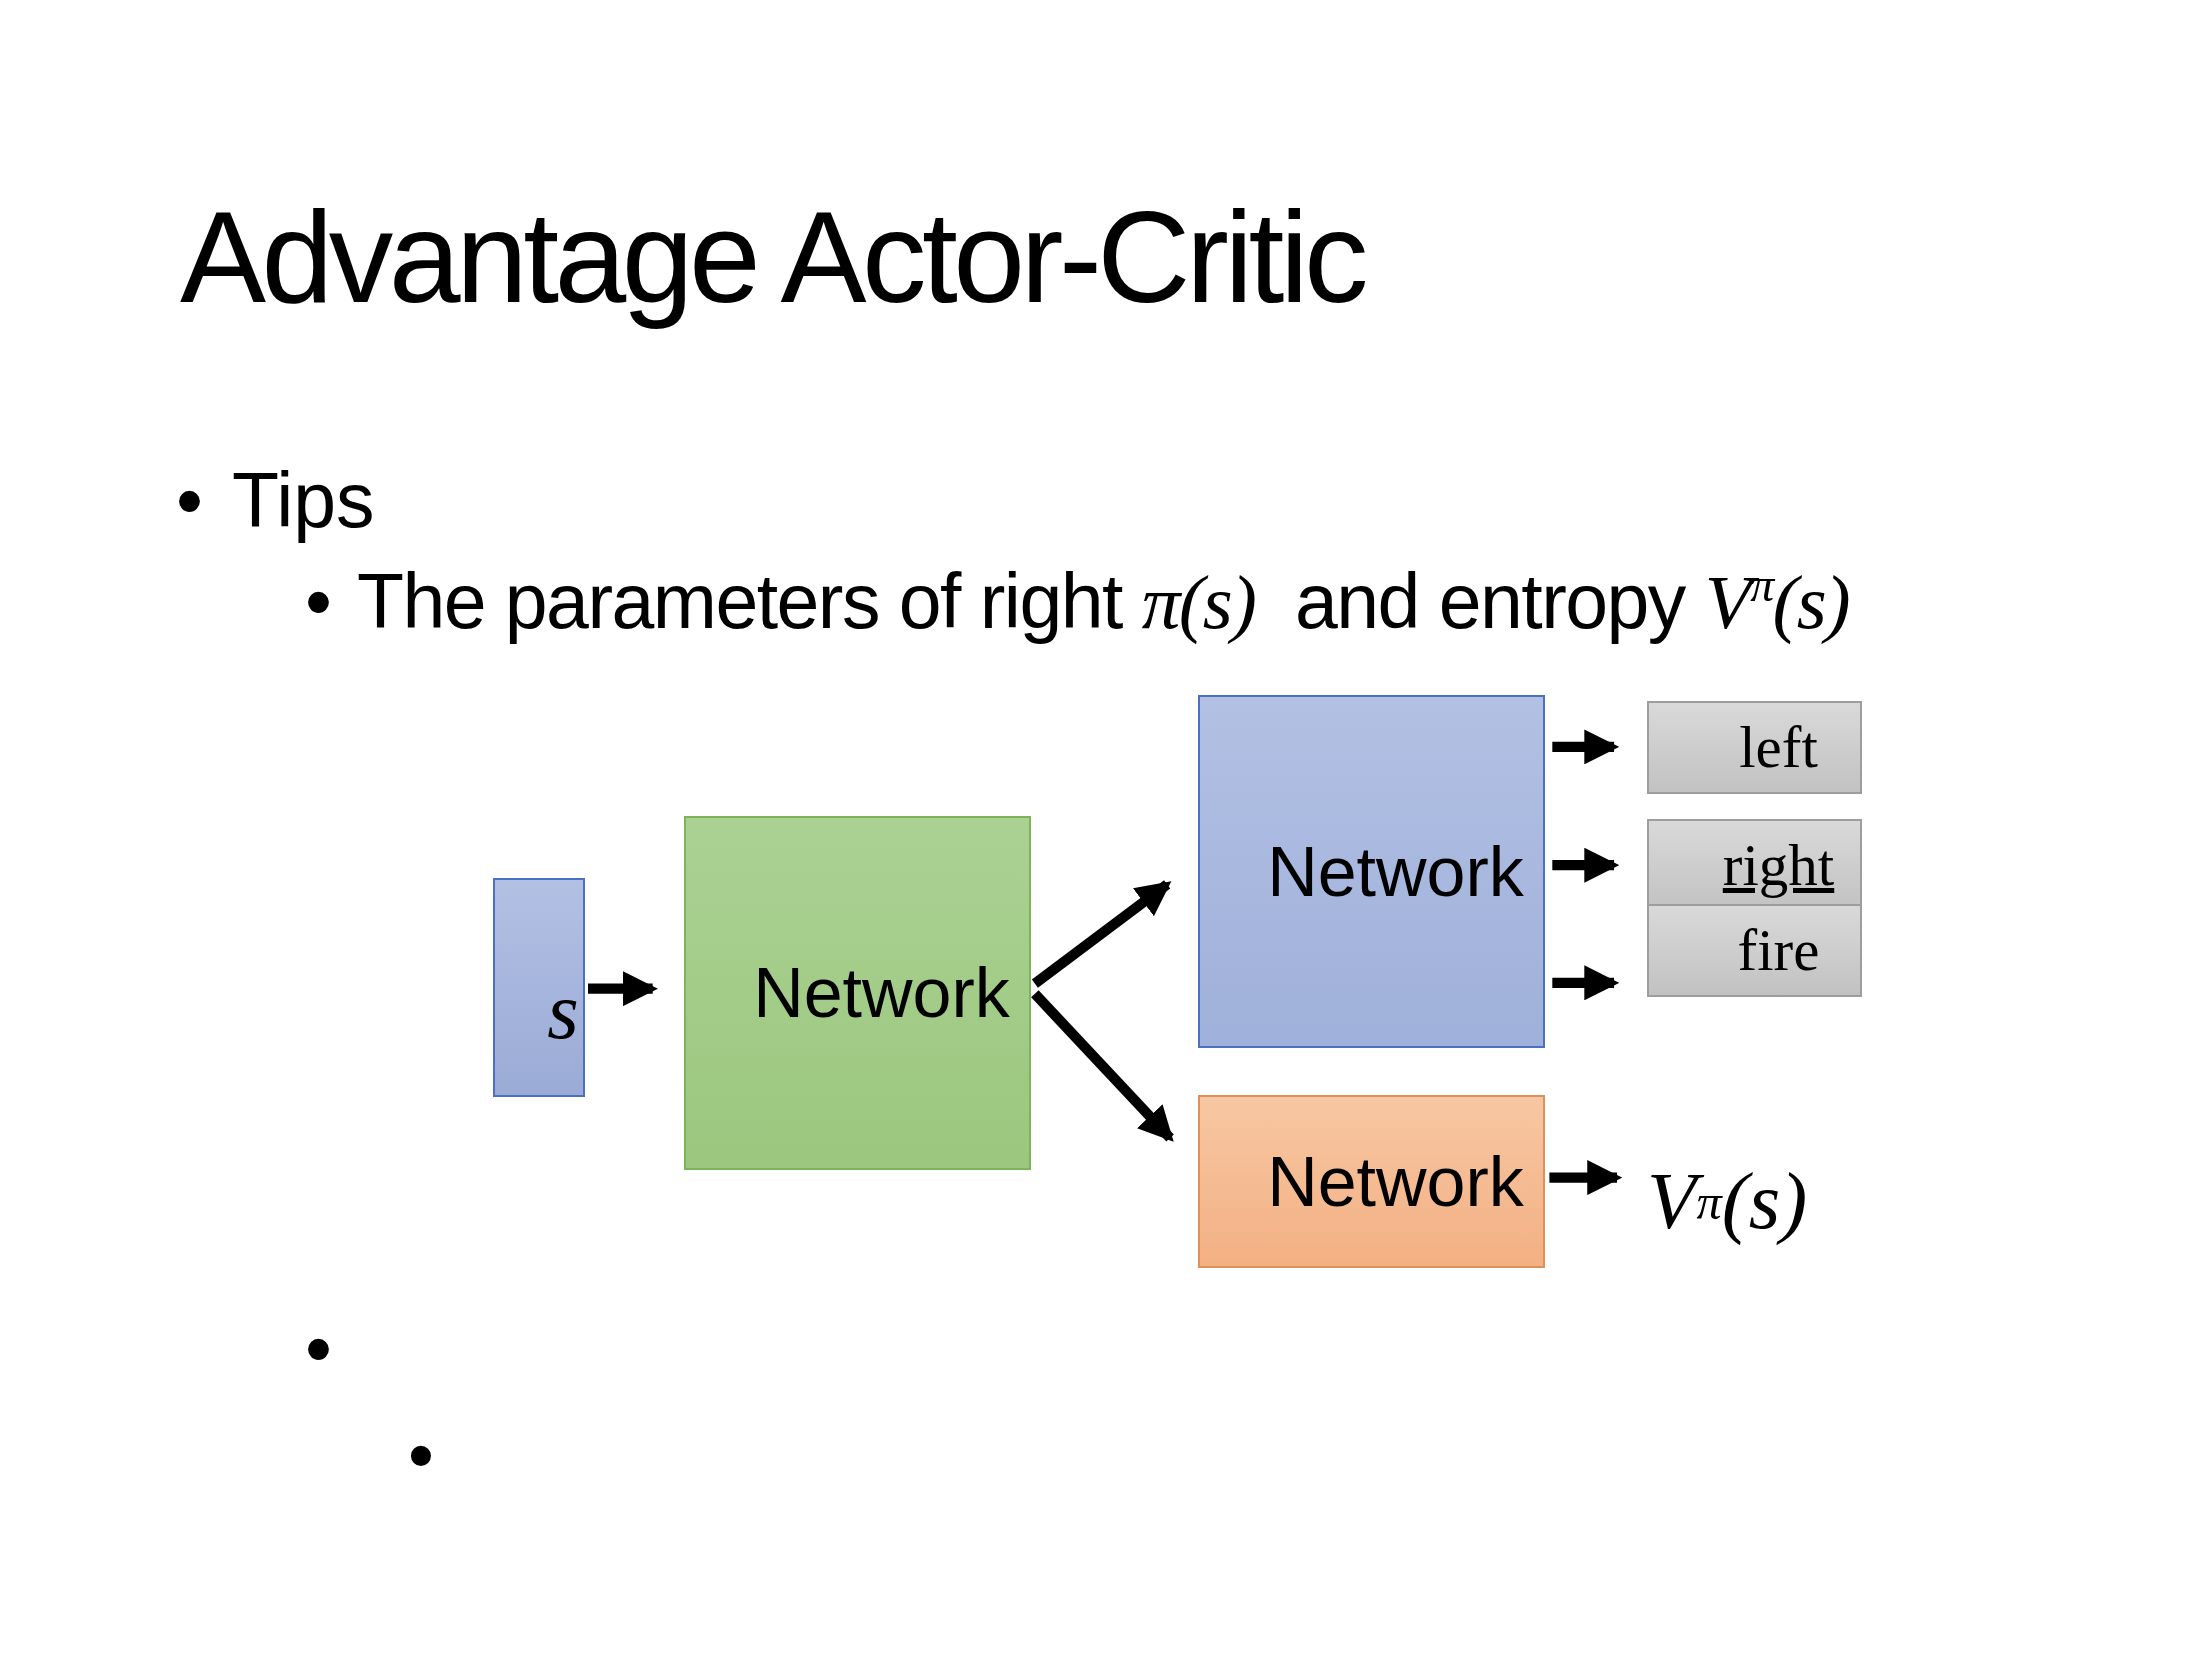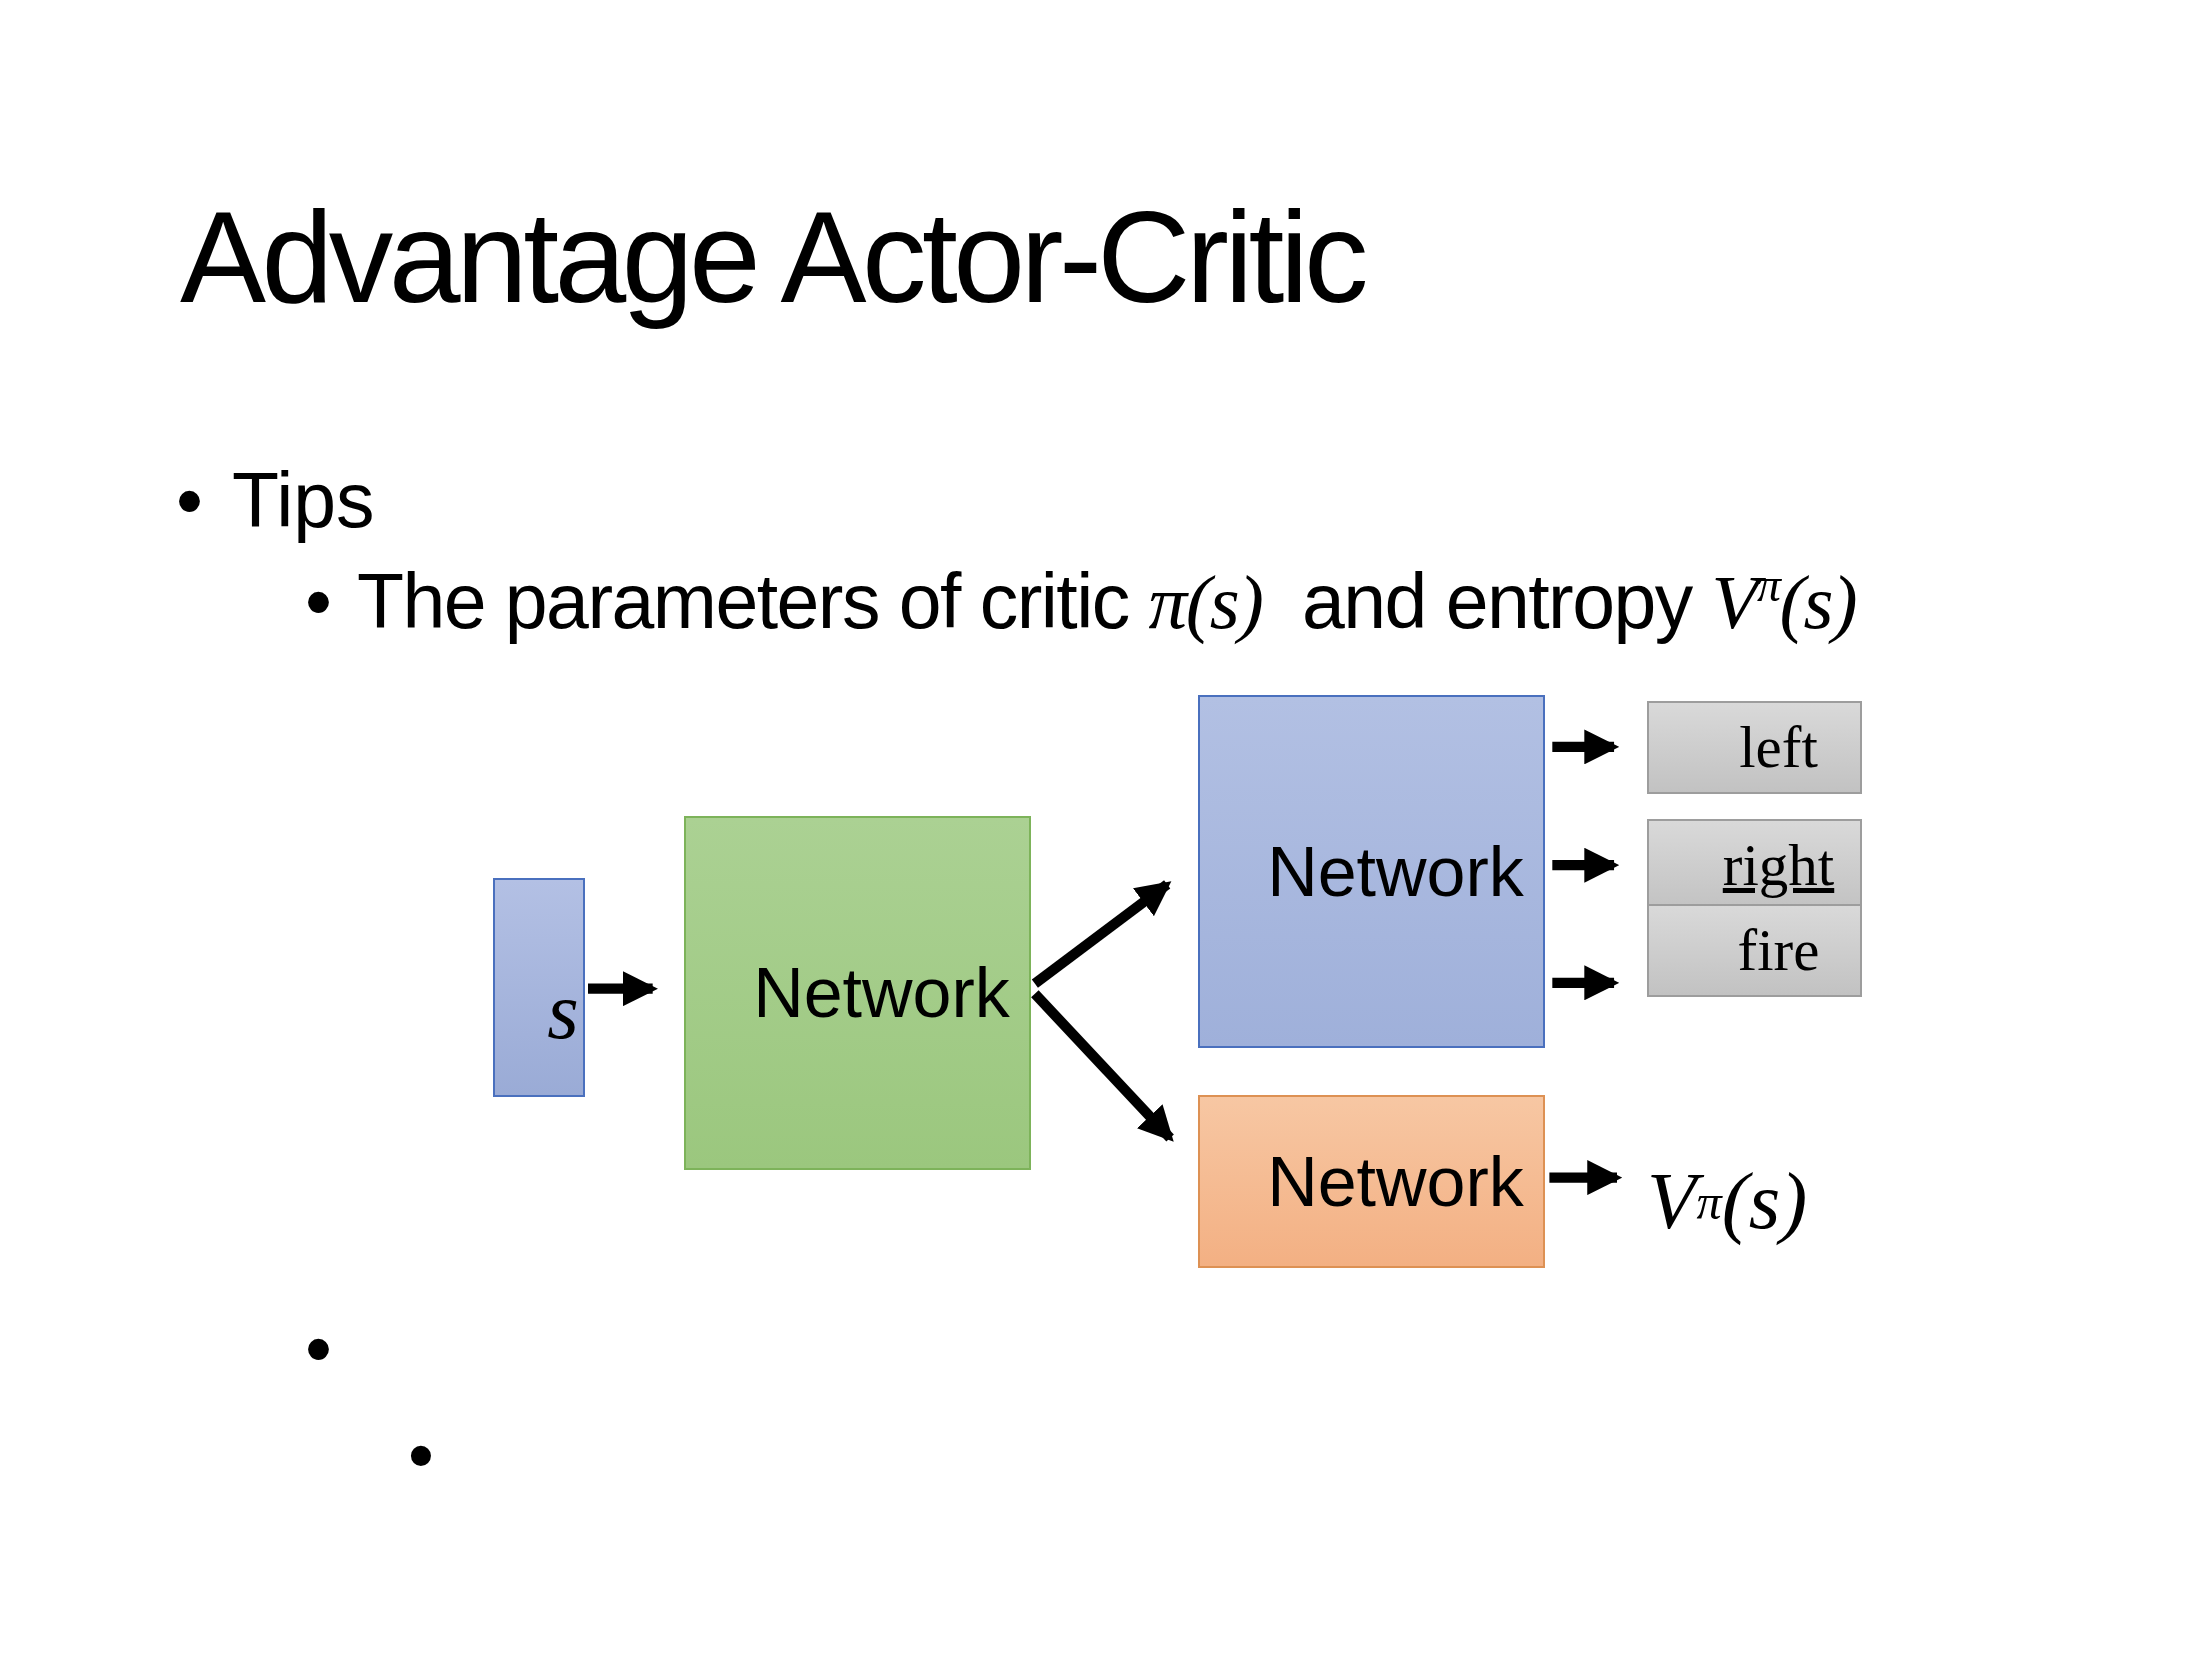--- a/index.html
+++ b/index.html
@@ -87,21 +87,21 @@
 
   <div class="abs title">Advantage Actor-Critic</div>
 
   <div class="abs bullet-line lvl1">
     <span class="bullet">•</span>
     <span>Tips</span>
   </div>
 
   <div class="abs bullet-line lvl2">
     <span class="bullet">•</span>
-    <span><span>The parameters of critic </span><span class="math">π(s)</span><span>  and entropy </span><span class="math">V</span><sup class="math">π</sup><span class="math">(s)</span><br>
+    <span><span>The parameters of right </span><span class="math">π(s)</span><span>  and entropy </span><span class="math">V</span><sup class="math">π</sup><span class="math">(s)</span><br>
     </span>
   </div>
 
   <div class="abs bullet-line lvl2b">
     <span class="bullet">•</span>
   </div>
 
   <div class="abs bullet-line lvl3">
     <span class="bullet">•</span>
   </div>

